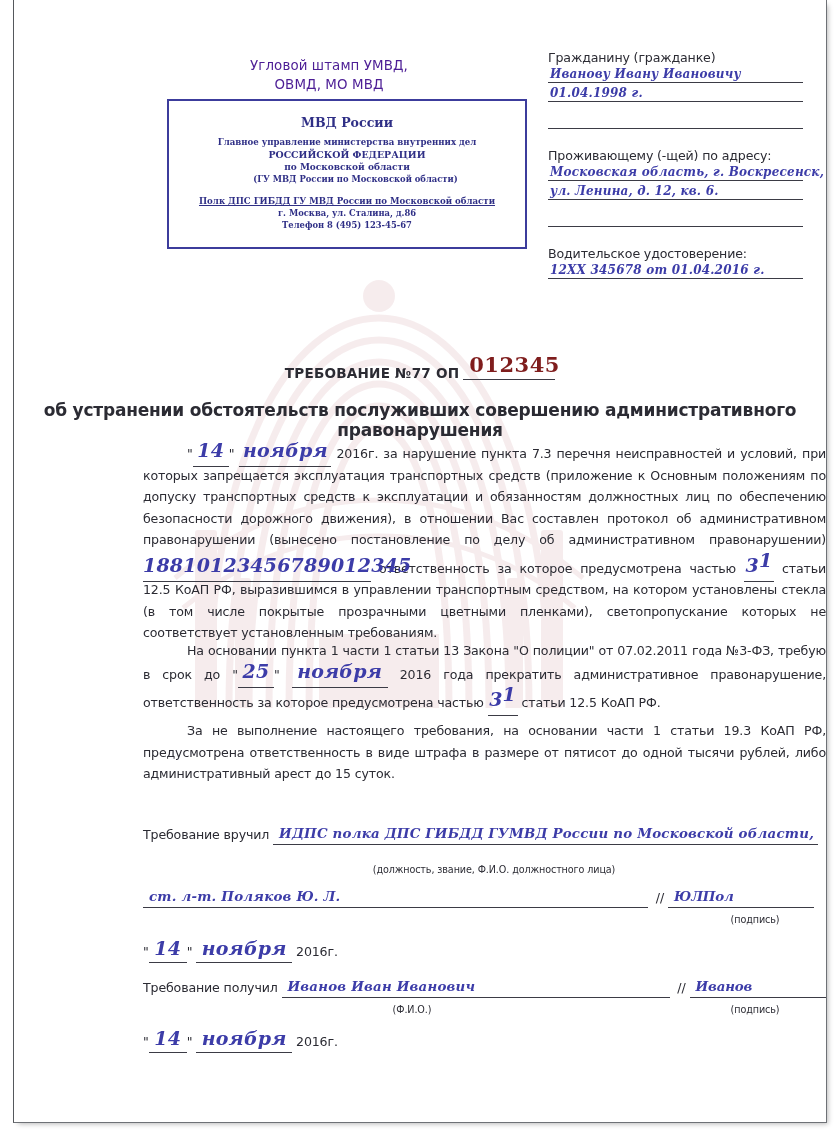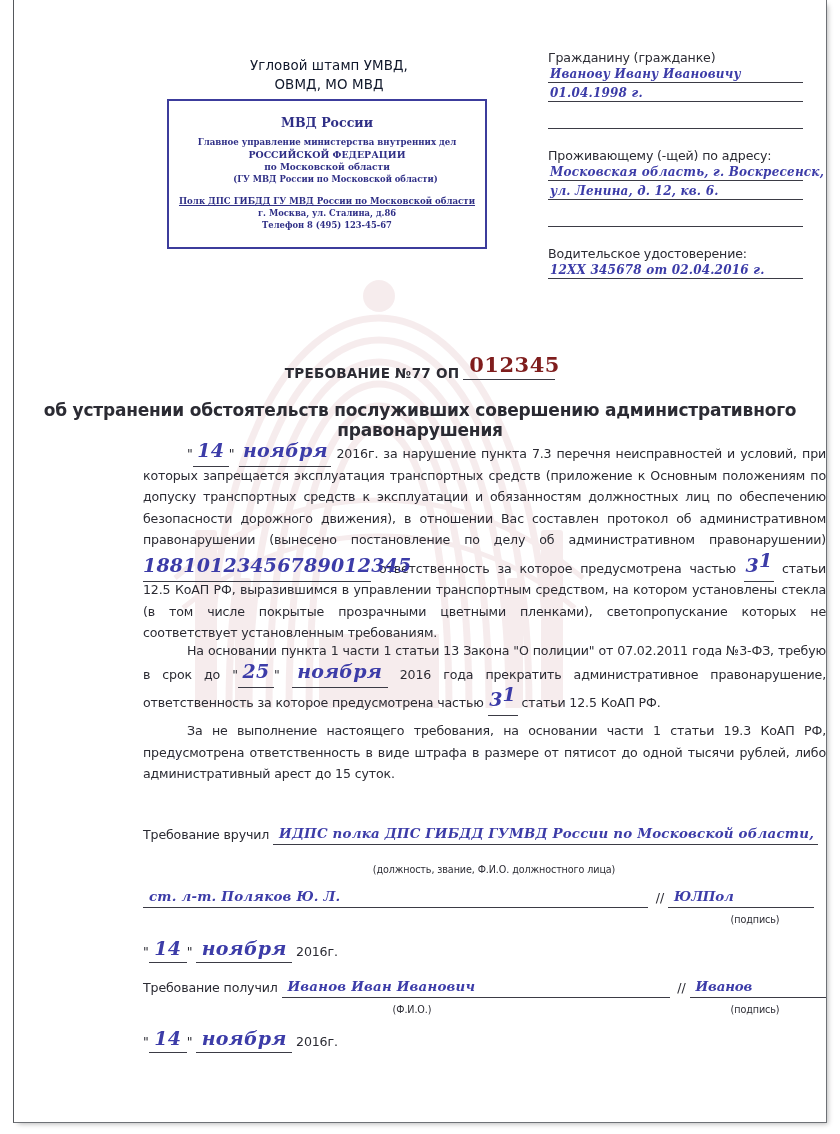--- a/index.html
+++ b/index.html
@@ -59,29 +59,29 @@
   
   #hdr-left {
     position: absolute;
     left: 150px;
     top: 56px;
     width: 330px;
     text-align: center;
   }
   #hdr-left .hl {
     font-size: 13.4px;
-    color: #0f172a;
+    color: #4c1d95;
     line-height: 1.45;
     letter-spacing: 0.1px;
   }
   #stamp-box {
     position: absolute;
     left: 153px;
     top: 99px;
-    width: 320px;
+    width: 360px;
     height: 150px;
     border: 2.2px solid #3c3c9c;
     background: rgba(255,255,255,0.82);
     box-sizing: border-box;
   }
   #stamp-box .sb {
     font-family: "DejaVu Serif", "Liberation Serif", serif;
     color: #2f2f86;
     text-align: center;
     font-weight: 700;
@@ -341,21 +341,21 @@
       <div class="gap8"></div>
       <div class="fill-row">
         <span class="fv hand"></span>
         <span class="fl"></span>
       </div>
 
       <div class="gap18"></div>
 
       <div class="lbl">Водительское удостоверение:</div>
       <div class="fill-row">
-        <span class="fv hand">12ХХ 345678 от 02.04.2016 г.</span>
+        <span class="fv hand">12ХХ 345678 от 01.04.2016 г.</span>
         <span class="fl"></span>
       </div>
     </div>
 
     <div id="title-line">
       <span class="t-main">ТРЕБОВАНИЕ №77 ОП</span><span id="title-num"><span class="nv">012345</span><span class="nl"></span></span>
     </div>
 
     <div id="subtitle">об устранении обстоятельств послуживших совершению административного правонарушения</div>
 

